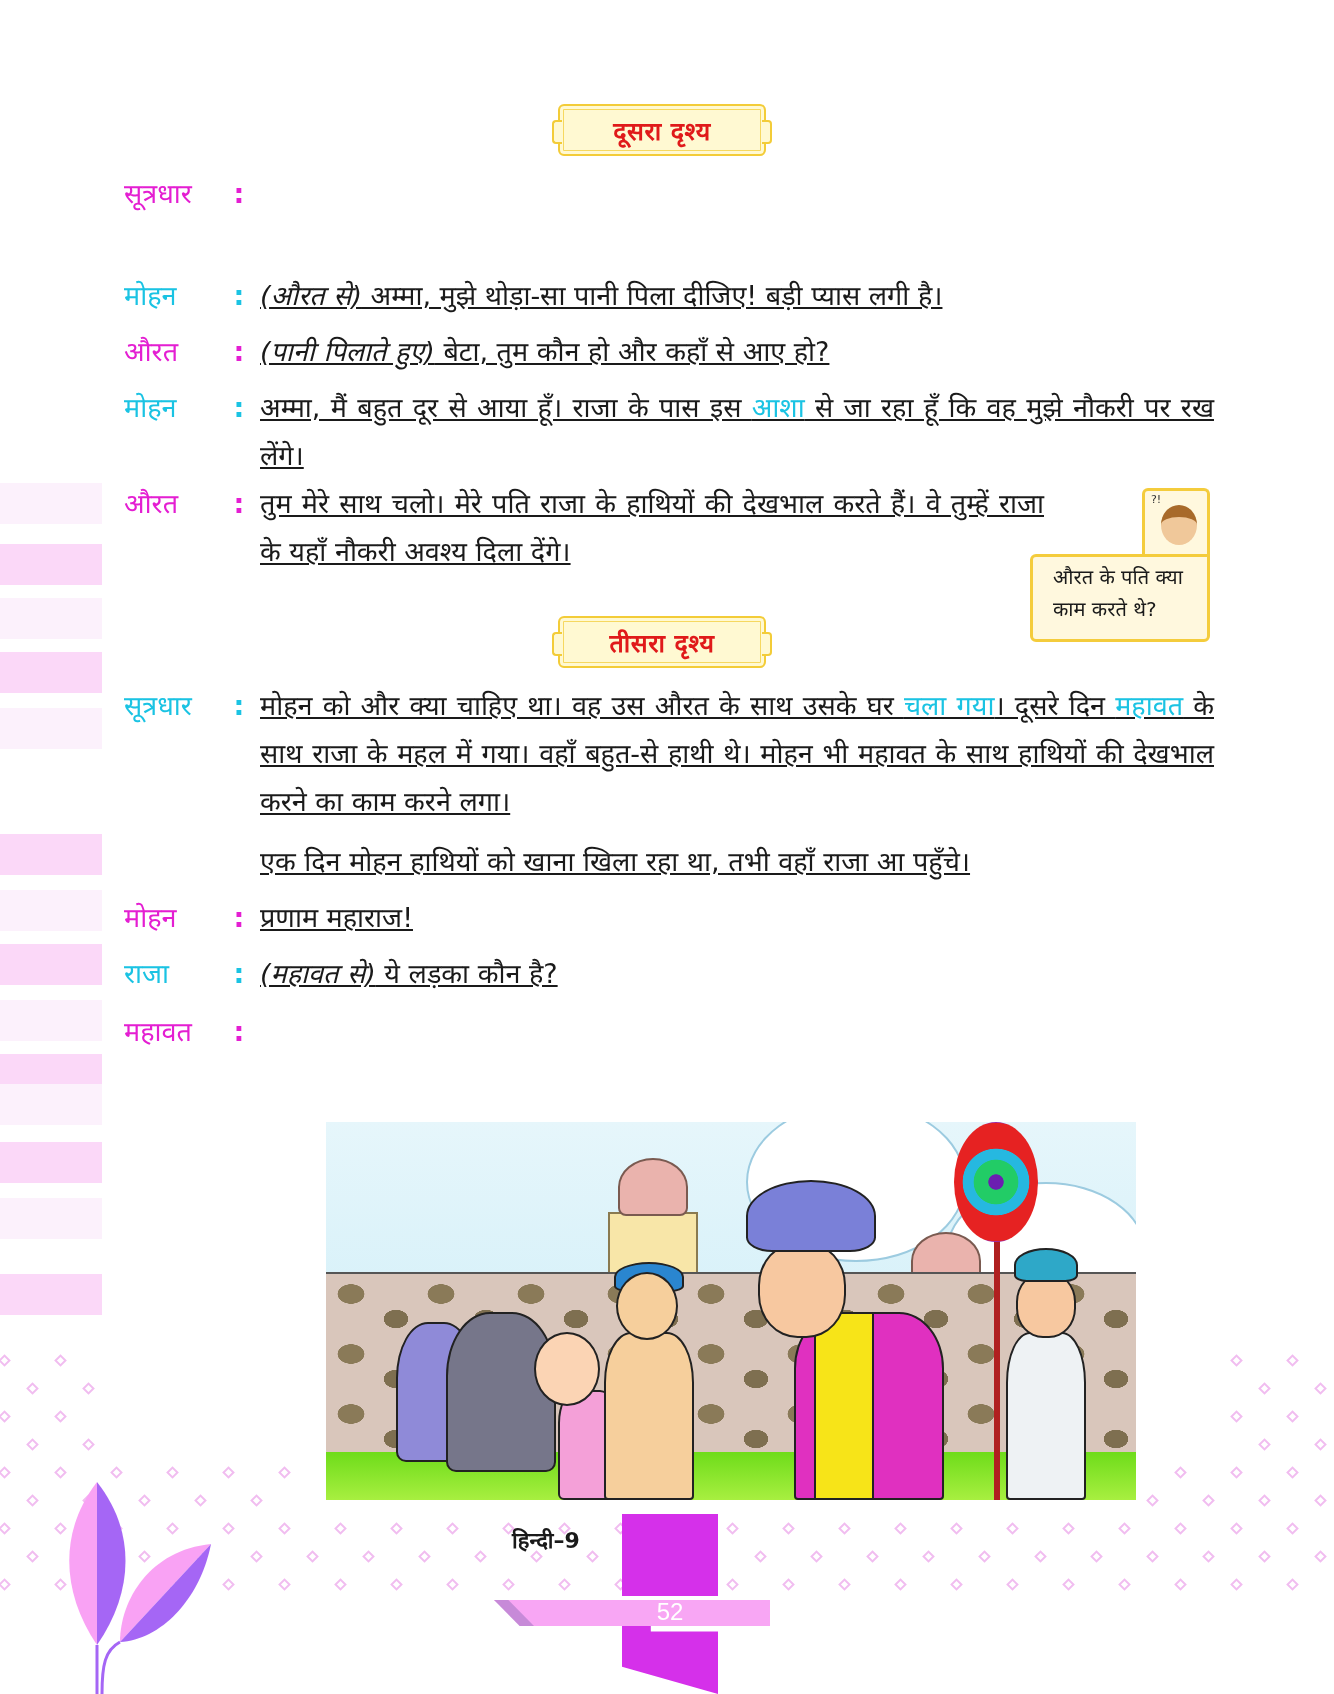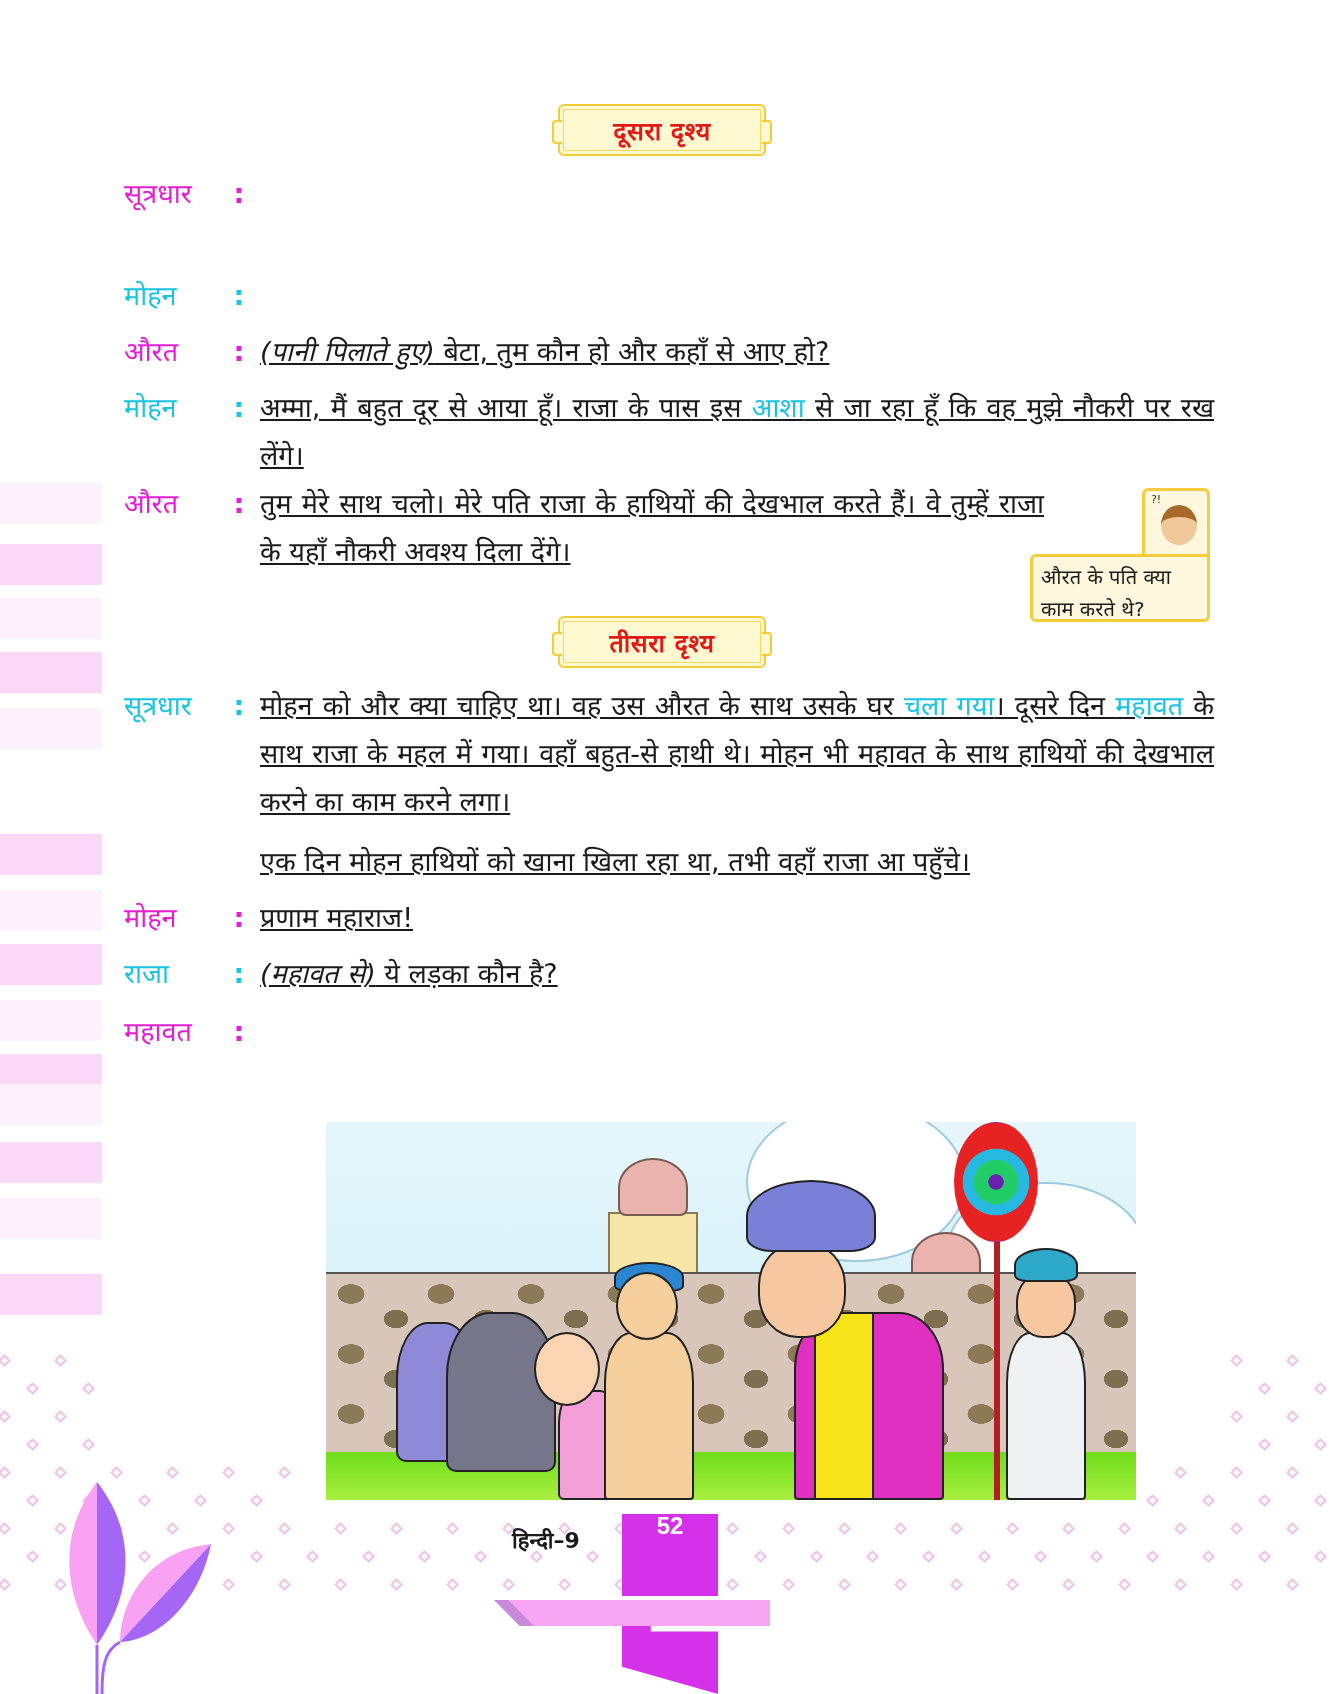--- a/index.html
+++ b/index.html
@@ -42,23 +42,23 @@
 
   
   .think-box {
     position: absolute; left: 1030px; top: 488px; width: 180px; height: 142px;
   }
   .think-box .pic {
     position: absolute; left: 112px; top: 0; width: 68px; height: 70px;
     background: #fff8de; border: 3px solid #f4cc3c; border-bottom: none; border-radius: 6px 6px 0 0;
   }
   .think-box .card {
-    position: absolute; left: 0; top: 66px; width: 180px; height: 68px;
+    position: absolute; left: 0; top: 66px; width: 180px; height: 88px;
     background: #fff8de; border: 3px solid #f4cc3c; border-radius: 6px 0 6px 6px;
-    font-size: 20px; line-height: 32px; padding: 4px 8px; color: #1a1a1a;
+    font-size: 20px; line-height: 32px; padding: 4px 20px; color: #1a1a1a;
   }
   .boy-head { position: absolute; left: 16px; top: 14px; width: 36px; height: 40px; border-radius: 50%; background: #f0c89a; border-top: 12px solid #a86a2a; }
   .boy-q { position: absolute; left: 6px; top: 2px; font-size: 11px; color: #333; }
 
   
   .illustration { position: absolute; left: 326px; top: 1122px; width: 810px; height: 378px; overflow: hidden; }
   .sky { position: absolute; inset: 0; background: linear-gradient(#e6f6fb, #c8ecf7); }
   .cloud { position: absolute; background: #ffffff; border-radius: 50%; border: 2px solid #9ccbe0; }
   .wall { position: absolute; left: 0; top: 150px; width: 810px; height: 190px;
           background-color: #d9c6bb;
@@ -85,21 +85,21 @@
   .fan { position: absolute; border-radius: 50%; }
 
   
   .footer-band { position: absolute; left: 494px; top: 1600px; width: 276px; height: 26px; background: #f8a6f4;
                  clip-path: polygon(0 0, 100% 0, 100% 100%, 12% 100%); }
   .footer-band-shadow { position: absolute; left: 494px; top: 1600px; width: 40px; height: 26px; background: #c78ad8;
                  clip-path: polygon(0 0, 36% 0, 100% 100%, 64% 100%); }
   .page-box { position: absolute; left: 622px; top: 1514px; width: 96px; height: 82px; background: #d530ea; }
   .page-box-lower { position: absolute; left: 622px; top: 1626px; width: 96px; height: 68px; background: #d530ea;
                     clip-path: polygon(0 0, 30% 0, 30% 8%, 100% 8%, 100% 100%, 0 60%); }
-  .page-number { position: absolute; left: 622px; top: 1512px; width: 96px; text-align: center; color: #ffffff; font-weight: bold; font-size: 24px; font-family: "Liberation Sans", sans-serif; }
+  .page-number { position: absolute; left: 622px; top: 1598px; width: 96px; text-align: center; color: #ffffff; font-weight: normal; font-size: 24px; font-family: "Liberation Sans", sans-serif; }
   .book-title { position: absolute; left: 512px; top: 1524px; font-weight: bold; font-size: 22px; color: #1a1a1a; }
 
   .plant { position: absolute; left: 40px; top: 1450px; width: 260px; height: 244px; }
 </style>
 </head>
 <body>
 
 <div>
   <div class="stripe light" style="top:483px"></div>
   <div class="stripe dark" style="top:544px"></div>
@@ -238,20 +238,21 @@
 <div class="scene-heading" style="top:104px">दूसरा दृश्य</div>
 
 <div class="line" style="top:170px">
   <span class="speaker pink">सूत्रधार</span>
   <span class="colon pink">:</span>
 </div>
 
 <div class="line" style="top:272px">
   <span class="speaker cyan">मोहन</span>
   <span class="colon cyan">:</span>
+  <span class="speech"><span class="dir">(औरत से)</span><span> अम्मा, मुझे थोड़ा-सा पानी पिला दीजिए! बड़ी प्यास लगी है।</span></span>
 </div>
 
 <div class="line" style="top:328px">
   <span class="speaker pink">औरत</span>
   <span class="colon pink">:</span>
   <span class="speech"><span class="dir">(पानी पिलाते हुए)</span><span> बेटा, तुम कौन हो और कहाँ से आए हो?</span></span>
 </div>
 
 <div class="line" style="top:384px">
   <span class="speaker cyan">मोहन</span>

